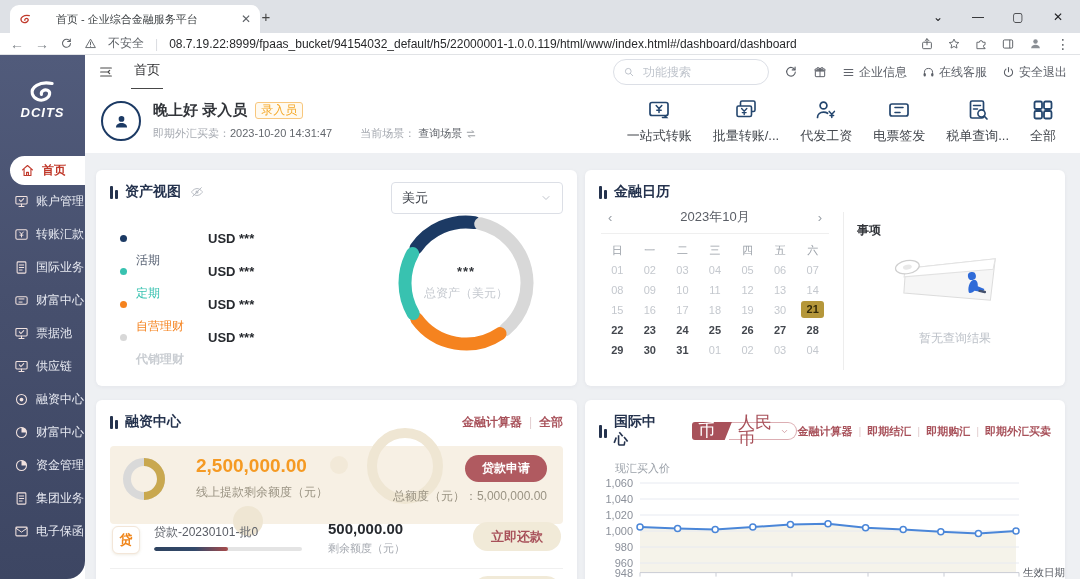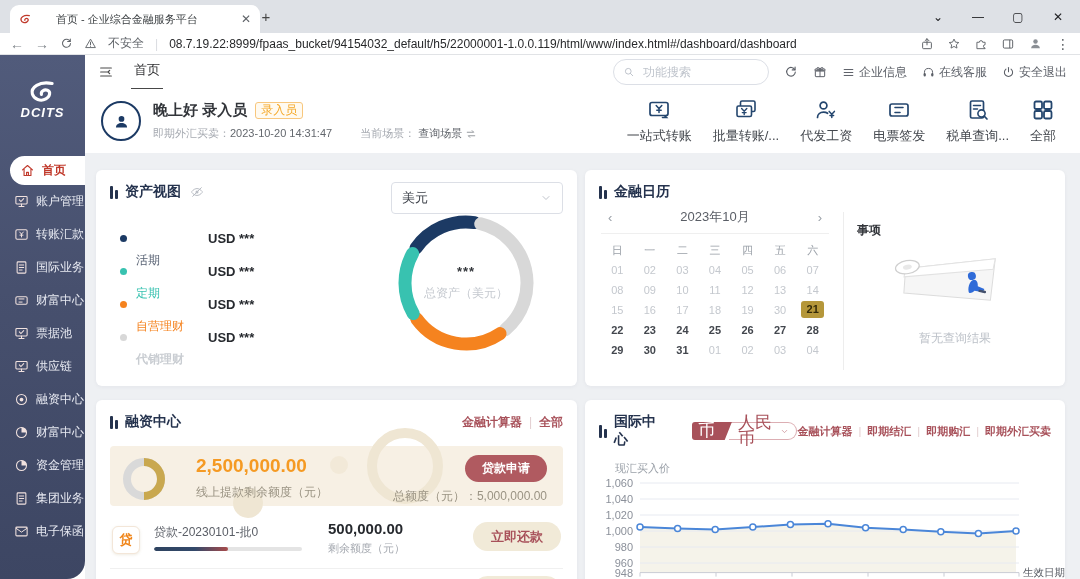--- a/index.html
+++ b/index.html
@@ -98,21 +98,21 @@
   .cal-grid{display:grid;grid-template-columns:repeat(7,1fr);text-align:center;font-size:11px;margin-top:7px;row-gap:0;}
   .wd{color:#9aa0a8;height:19px;line-height:19px;}
   .cal-cell{height:20px;line-height:20px;color:#c4c8ce;cursor:pointer;}
   .cal-cell.normal{color:#43474e;font-weight:bold;}
   .cal-cell.today{background:#b5973a;color:#332a08;font-weight:bold;border-radius:3px;height:17px;line-height:17px;margin:1px 5px;}
   .cal-divider{position:absolute;left:258px;top:42px;bottom:16px;width:1px;background:#ededed;}
   .events-label{position:absolute;left:272px;top:52px;font-size:12px;font-weight:bold;color:#33363b;}
   .empty-wrap{position:absolute;left:272px;right:12px;top:62px;text-align:center;}
   .empty-text{font-size:12px;color:#bcc1c8;margin-top:2px;}
   
-  .banner{position:absolute;left:14px;top:46px;right:14px;height:60px;background:#f7f0e4;border-radius:4px;}
+  .banner{position:absolute;left:14px;top:46px;right:14px;height:78px;background:#f7f0e4;border-radius:4px;}
   .deco1,.deco2,.deco3{position:absolute;border-radius:50%;}
   .deco1{width:56px;height:56px;border:10px solid #efe6d3;right:120px;top:-18px;}
   .deco2{width:30px;height:30px;background:#efe6d3;right:300px;bottom:-12px;}
   .deco3{width:18px;height:18px;background:#f2e9d8;left:220px;top:10px;}
   .banner-ring{position:absolute;left:12px;top:11px;}
   .banner-amount{position:absolute;left:86px;top:9px;font-size:19px;font-weight:bold;color:#f59a23;}
   .banner-label{position:absolute;left:86px;top:38px;font-size:12px;color:#9a9383;}
   .apply-btn{position:absolute;right:16px;top:9px;height:27px;line-height:27px;padding:0 17px;border-radius:14px;
        background:#b05a60;color:#fff;font-size:12px;font-weight:bold;cursor:pointer;}
   .banner-total{position:absolute;right:16px;top:42px;font-size:12px;color:#9a9383;}

